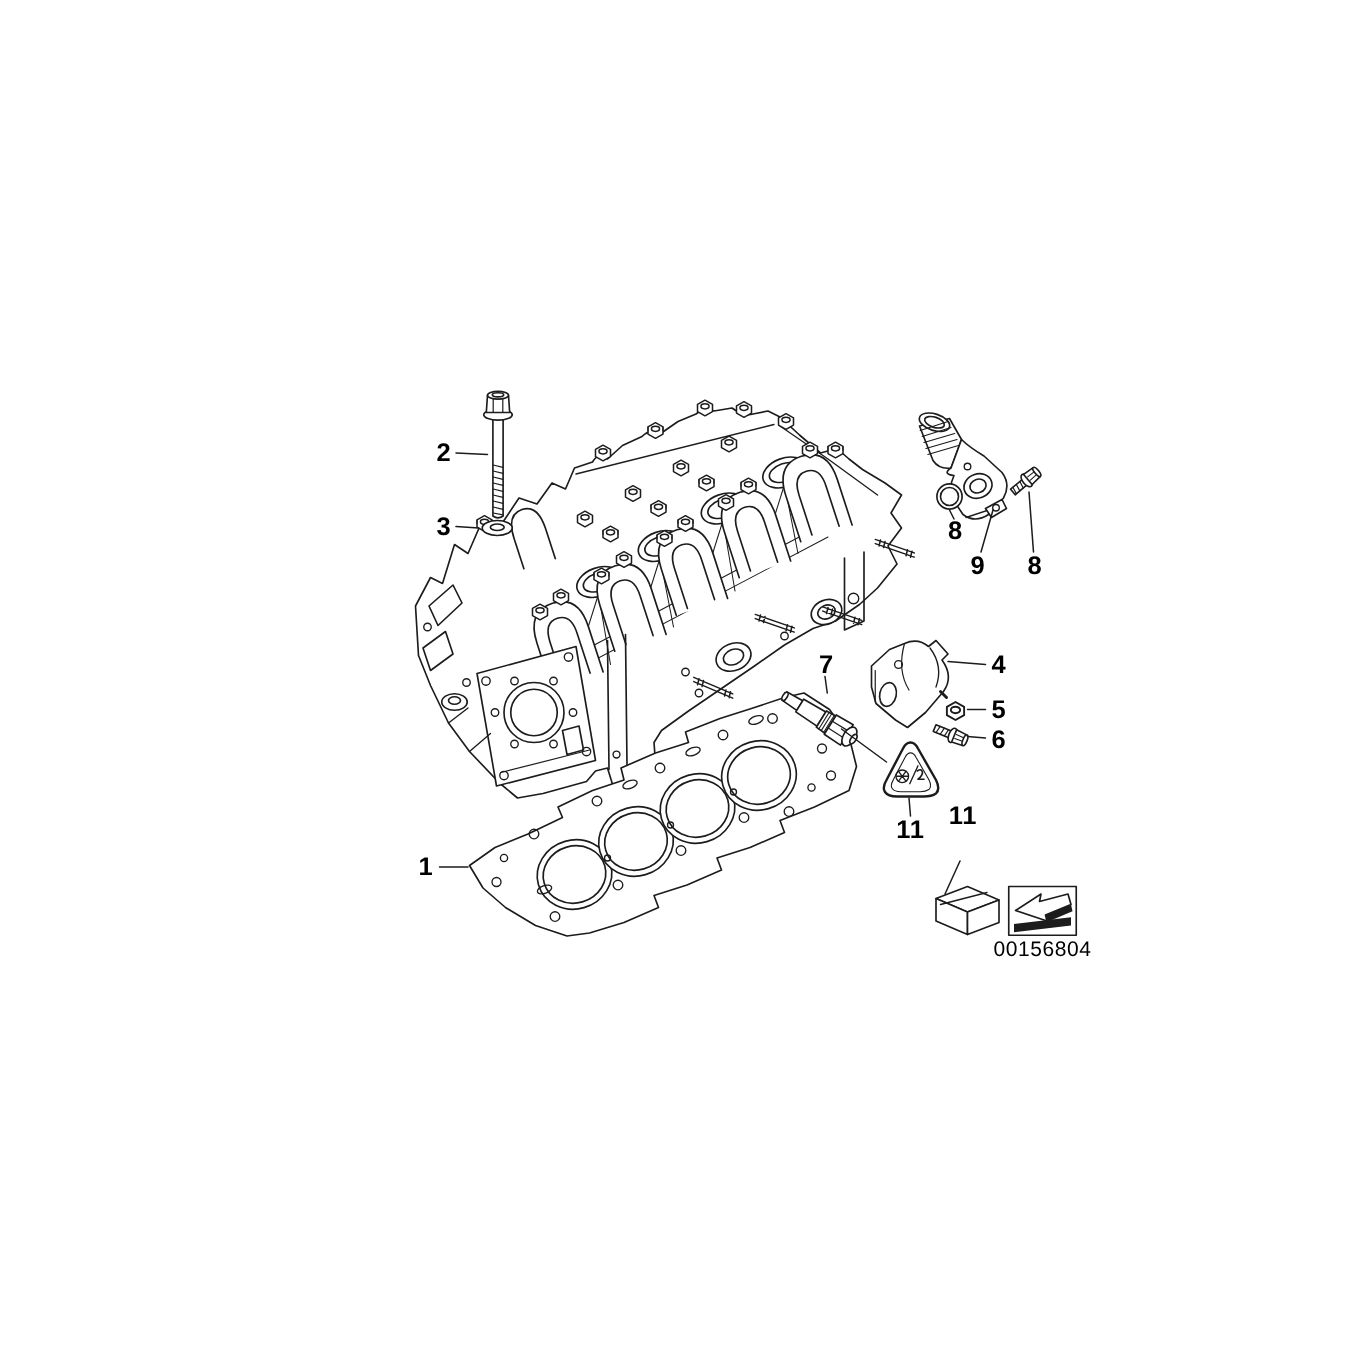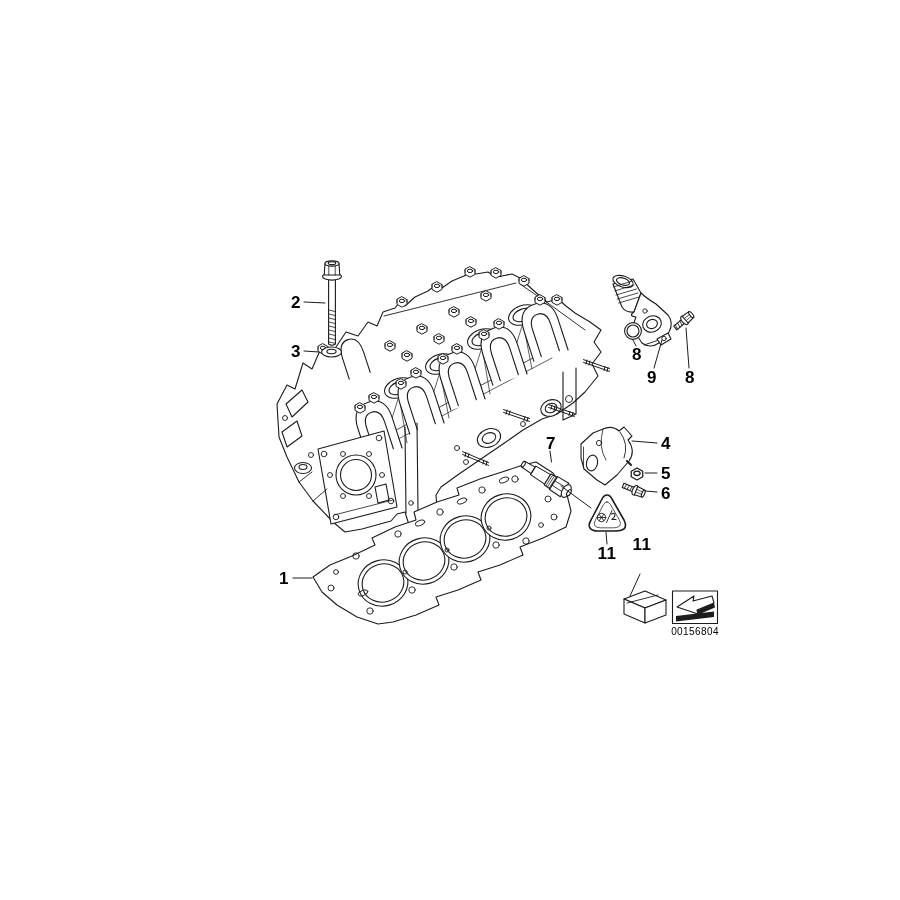--- a/index.html
+++ b/index.html
@@ -3,21 +3,21 @@
 <meta charset="utf-8">
 <style>
   html,body{margin:0;padding:0;background:#fff;}
   #stage{position:relative;width:900px;height:900px;background:#fff;overflow:hidden;
          font-family:"Liberation Sans",sans-serif;}
   #stage svg{position:absolute;left:0;top:0;}
   .callout{position:absolute;transform:translate(-50%,-50%);
            font-weight:bold;font-size:17px;color:#000;line-height:1;
            letter-spacing:0.5px;cursor:default;}
   .code{position:absolute;transform:translate(-50%,-50%);
-        font-size:10px;color:#000;letter-spacing:0.4px;line-height:1;}
+        font-size:14px;color:#000;letter-spacing:0.4px;line-height:1;}
 </style>
 </head>
 <body>
 
 <div id="stage">
 
 <svg width="900" height="900" viewBox="0 0 900 900">
 <defs>
   <g id="nut" stroke="#1c1c1c" stroke-width="1" fill="#fff">
     <path d="M -5 -2.4 L -5 2.4 L 0 5.2 L 5 2.4 L 5 -2.4 L 0 -5.2 Z"></path>

